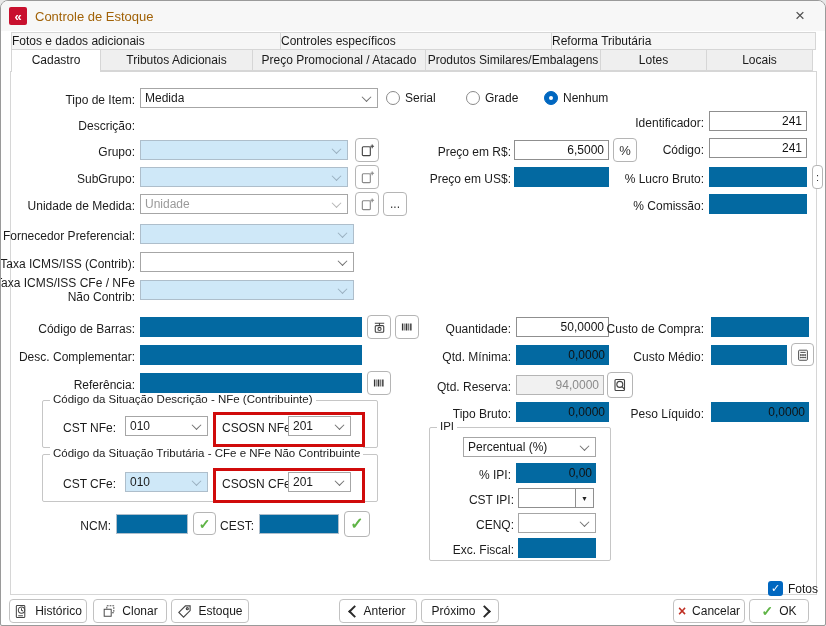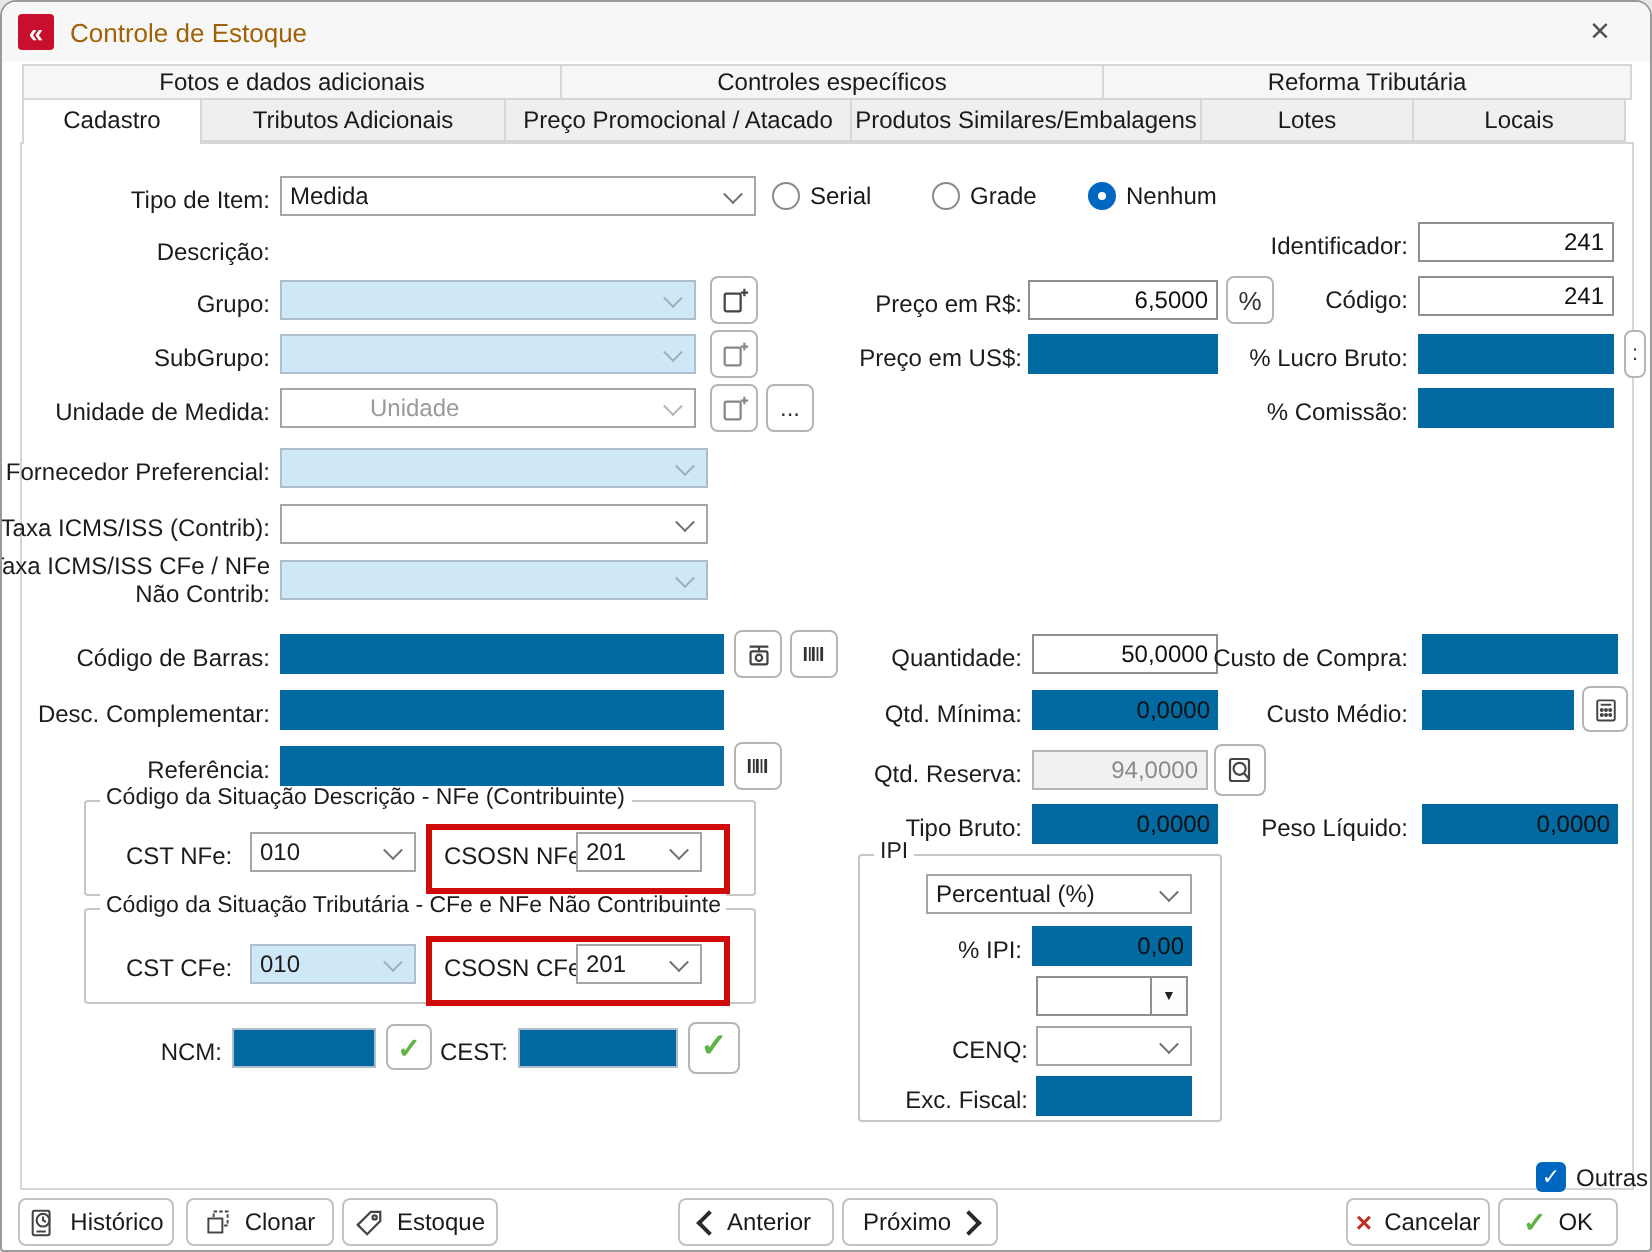--- a/index.html
+++ b/index.html
@@ -8,21 +8,21 @@
     font-size:12px;color:#1a1a1a;box-sizing:border-box;}
   
   .titlebar{position:absolute;left:0;top:0;width:100%;height:30px;background:#f7f7f7;display:flex;align-items:center;}
   .appicon{width:18px;height:18px;margin-left:8px;background:#c8102e;border-radius:2px;color:#fff;
     font-weight:bold;font-size:13px;display:flex;align-items:center;justify-content:center;line-height:1;}
   .title{margin-left:8px;font-size:13px;color:#a16207;}
   .closebtn{margin-left:auto;margin-right:12px;width:26px;height:24px;display:flex;align-items:center;
     justify-content:center;color:#505050;font-size:17px;cursor:default;}
   
   .tabs1{position:absolute;left:10px;top:31px;width:806px;height:18px;display:flex;}
-  .tab1{box-sizing:border-box;border:1px solid #d6d6d6;background:#f6f6f6;text-align:center;
+  .tab1{box-sizing:border-box;border:1px solid #d6d6d6;background:#f6f6f6;text-align:left;
     line-height:16px;font-size:12px;margin-left:-1px;}
   .tab1:first-child{margin-left:0;}
   .tabs2{position:absolute;left:10px;top:48px;height:23px;display:flex;}
   .tab2{box-sizing:border-box;border:1px solid #d6d6d6;background:#efefef;text-align:center;
     height:22px;line-height:20px;font-size:12px;margin-left:-1px;}
   .tab2.active{background:#fff;border-bottom:none;height:23px;z-index:4;position:relative;margin-left:0;}
   .panel{position:absolute;left:9px;top:70px;width:807px;height:524px;border:1px solid #d6d6d6;
     box-sizing:border-box;background:#fff;z-index:0;}
   
   .lbl{position:absolute;height:20px;line-height:20px;text-align:right;white-space:nowrap;color:#1c1c1c;z-index:2;}
@@ -34,21 +34,21 @@
     padding:0 4px;border:none;z-index:2;color:#111;}
   .f.white{background:#fff;border:1px solid #8f8f8f;}
   .f.blue{background:#0369a1;}
   .f.blue.bord{border:1px solid #aebecb;}
   .f.gray{background:#f1f1f1;border:1px solid #b5b5b5;color:#8a8a8a;}
   .f.num{text-align:right;}
   .combo{position:absolute;height:20px;box-sizing:border-box;border:1px solid #a6a6a6;background:#fff;
     display:flex;align-items:center;padding-left:4px;z-index:2;}
   .combo.blue{background:#cfe8f8;border-color:#aebecb;}
   .combo .val{white-space:nowrap;overflow:hidden;}
-  .combo .val.dis{color:#9a9a9a;margin-left:40px;}
+  .combo .val.dis{color:#9a9a9a;}
   .chev{margin-left:auto;margin-right:7px;width:6px;height:6px;border-right:1.4px solid #707070;
     border-bottom:1.4px solid #707070;transform:rotate(45deg) translate(-1px,-1px);flex:none;}
   .chev.lt{border-color:#9ab0c0;}
   .ddbtn{margin-left:auto;width:17px;height:100%;border-left:1px solid #8f8f8f;background:#fdfdfd;
     display:flex;align-items:center;justify-content:center;font-size:7px;color:#222;flex:none;}
   
   .ibtn{position:absolute;width:24px;height:24px;box-sizing:border-box;background:#fff;border:1px solid #b5b5b5;
     border-radius:4px;display:flex;align-items:center;justify-content:center;z-index:2;font-size:12px;color:#333;}
   .ibtn svg{display:block;}
   .vgreen{color:#5fb446;font-weight:bold;font-size:14px;line-height:1;}
@@ -303,38 +303,39 @@
 
   <div class="group" style="left:428px;top:426px;width:182px;height:134px">
     <div class="gtitle">IPI</div>
   </div>
   <div class="combo" style="left:462px;top:436px;width:133px">
     <span class="val">Percentual (%)</span>
     <span class="chev"></span>
   </div>
   <div class="lbl" style="left:380px;width:130px;top:464px">% IPI:</div>
   <input class="f blue num" style="left: 515px; top: 462px; width: 80px;" value="0,00">
+  <div class="lbl" style="left:383px;width:130px;top:489px">CST IPI:</div>
   <div class="combo" style="left:517px;top:487px;width:76px;border-color:#8f8f8f;padding-left:3px">
     <span class="val"></span>
     <span class="ddbtn">
         <span>▼</span>
       </span>
   </div>
   <div class="lbl" style="left:383px;width:130px;top:514px">CENQ:</div>
   <div class="combo" style="left:517px;top:512px;width:78px">
     <span class="val"></span>
     <span class="chev"></span>
   </div>
   <div class="lbl" style="left:383px;width:130px;top:539px">Exc. Fiscal:</div>
   <input class="f blue" style="left: 517px; top: 537px; width: 78px;" value="">
 
   <div class="cbx" style="left:767px;top:580px">
       <span>✓</span>
     </div>
-  <div class="rlbl" style="left:787px;top:580px">Outras</div>
+  <div class="rlbl" style="left:787px;top:580px">Fotos</div>
 
   <div class="btn" style="left:8px;top:598px;width:78px">
     <svg width="15" height="15" viewBox="0 0 16 16" fill="none" stroke="#444" stroke-width="1.1">
         <rect x="2.5" y="1.5" width="9" height="13" rx="1"></rect>
         <circle cx="8" cy="6.5" r="3.4" fill="#fff"></circle>
         <path d="M8 4.5v2l1.6 1"></path>
         <path d="M4.5 12.5h5"></path>
       </svg>
     <span>Histórico</span>
   </div>

